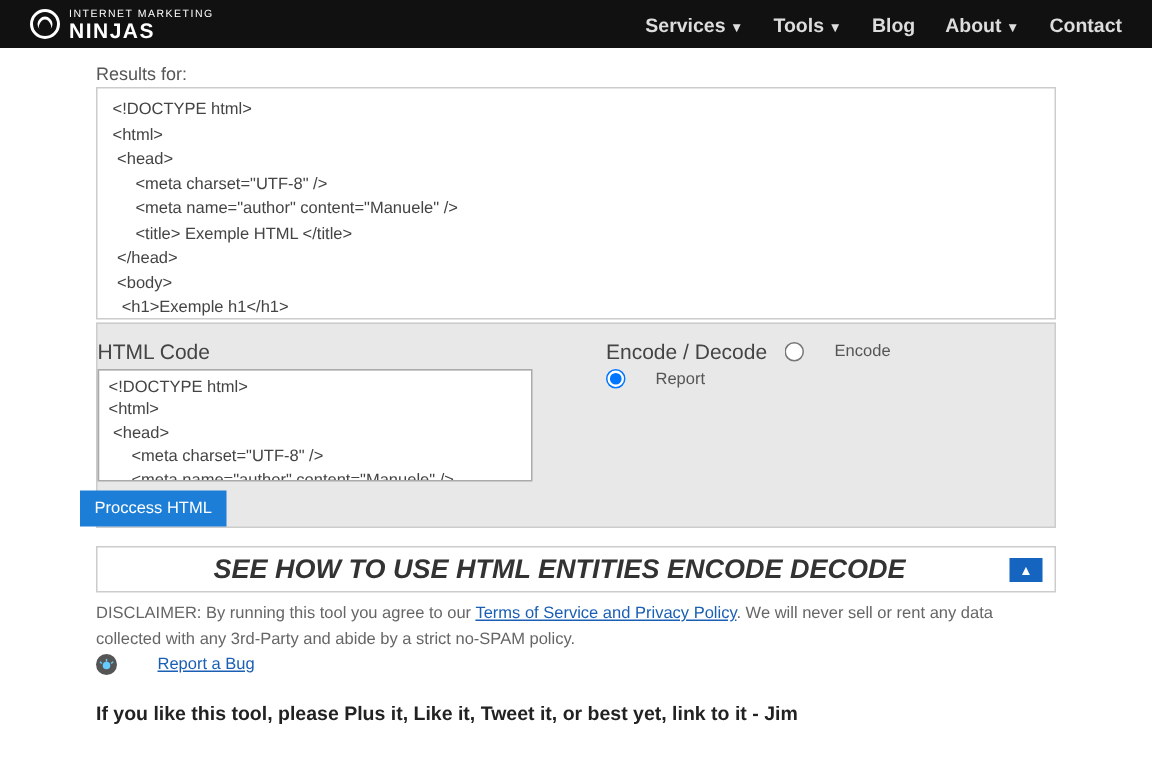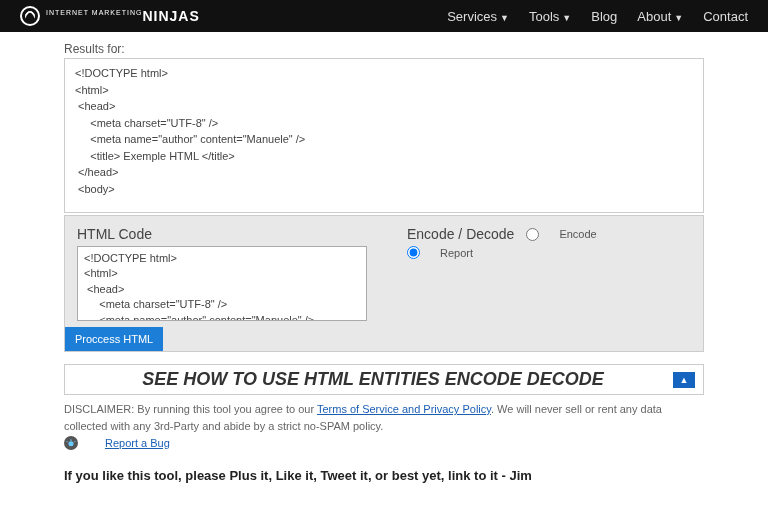--- a/index.html
+++ b/index.html
@@ -1,32 +1,32 @@
 <!DOCTYPE html>
 <html><head>
   <meta charset="utf-8">
   <style>
     * { margin: 0; padding: 0; box-sizing: border-box; }
     body { font-family: "Segoe UI", Arial, sans-serif; font-size: 13px; color: #333; background: #fff; }
     .navbar { background: #111; color: #fff; height: 32px; display: flex; align-items: center; padding: 0 20px; }
     .logo { display: flex; align-items: center; gap: 6px; }
     .logo-icon { width: 20px; height: 20px; border: 2px solid #fff; border-radius: 50%; position: relative; }
     .logo-icon::after { content: ""; position: absolute; width: 8px; height: 8px; border: 2px solid #fff; border-radius: 50%; top: 3px; left: 3px; border-right: none; border-bottom: none; transform: rotate(45deg); }
-    .logo-text { display: flex; flex-direction: row; line-height: 1; }
+    .logo-text { display: flex; flex-direction: column; line-height: 1; }
     .logo-small { font-size: 7px; letter-spacing: 1px; }
     .logo-big { font-size: 14px; font-weight: bold; letter-spacing: 1px; }
-    .nav-links { margin-left: auto; display: flex; gap: 20px; font-size: 13px; }
+    .nav-links { margin-left: auto; display: flex; gap: 20px; font-size: 13px; font-weight: bold; }
     .nav-item { color: #ddd; cursor: pointer; }
     .caret { font-size: 9px; margin-left: 3px; }
     .container { width: 640px; margin: 10px auto 0; }
     h1 { font-size: 24px; font-weight: bold; color: #222; margin-bottom: 8px; font-style: italic; }
     .results-label { font-size: 12px; color: #555; margin-bottom: 2px; }
     .results-box { width: 100%; height: 155px; border: 1px solid #ccc; padding: 6px 10px; font-family: Arial, sans-serif; font-size: 11px; color: #444; overflow-y: scroll; resize: none; line-height: 1.5; }
     .results-box div { white-space: pre; }
-    .form-panel { background: #e8e8e8; border: 1px solid #ccc; padding: 10px 12px 0; margin-top: 2px; position: relative; }
+    .form-panel { background: #e8e8e8; border: 1px solid #ccc; padding: 10px 0 0; margin-top: 2px; position: relative; }
     .form-row { display: flex; gap: 40px; }
     .form-col { flex: 1; }
     .form-label { font-size: 14px; color: #444; margin-bottom: 4px; }
     .code-textarea { width: 290px; height: 75px; border: 1px solid #aaa; padding: 4px 6px; font-family: Arial, sans-serif; font-size: 11px; color: #444; overflow-y: scroll; resize: none; line-height: 1.4; background: #fff; }
     .radio-row { display: flex; align-items: center; gap: 20px; font-size: 11px; color: #555; margin-bottom: 4px; }
     .radio-inline { display: flex; align-items: center; gap: 12px; }
     .process-btn { background: #1c7ed6; color: #fff; border: none; padding: 6px 10px; font-size: 11px; cursor: pointer; margin-left: -12px; margin-top: 3px; margin-bottom: 0; }
     .howto-bar { margin-top: 12px; border: 1px solid #ccc; padding: 4px 8px; display: flex; align-items: center; background: #fff; }
     .howto-text { flex: 1; text-align: center; font-weight: bold; font-style: italic; font-size: 18px; color: #333; }
     .howto-toggle { background: #1565c0; color: #fff; width: 22px; height: 16px; display: flex; align-items: center; justify-content: center; font-size: 9px; cursor: pointer; }
@@ -65,20 +65,21 @@
   <div class="results-label">Results for:</div>
   <div class="results-box" id="results-box">
       <div>&lt;!DOCTYPE html&gt;</div>
       <div>&lt;html&gt;</div>
       <div> &lt;head&gt;</div>
       <div>     &lt;meta charset="UTF-8" /&gt;</div>
       <div>     &lt;meta name="author" content="Manuele" /&gt;</div>
       <div>     &lt;title&gt; Exemple HTML &lt;/title&gt;</div>
       <div> &lt;/head&gt;</div>
       <div> &lt;body&gt;</div>
+      <div>  &lt;h1&gt;Exemple h1&lt;/h1&gt;</div>
     </div>
 
   <div class="form-panel">
     <div class="form-row">
       <div class="form-col">
         <div class="form-label">HTML Code</div>
         <textarea class="code-textarea" id="code-box" style="">&lt;!DOCTYPE html&gt;
 &lt;html&gt;
  &lt;head&gt;
      &lt;meta charset="UTF-8" /&gt;

